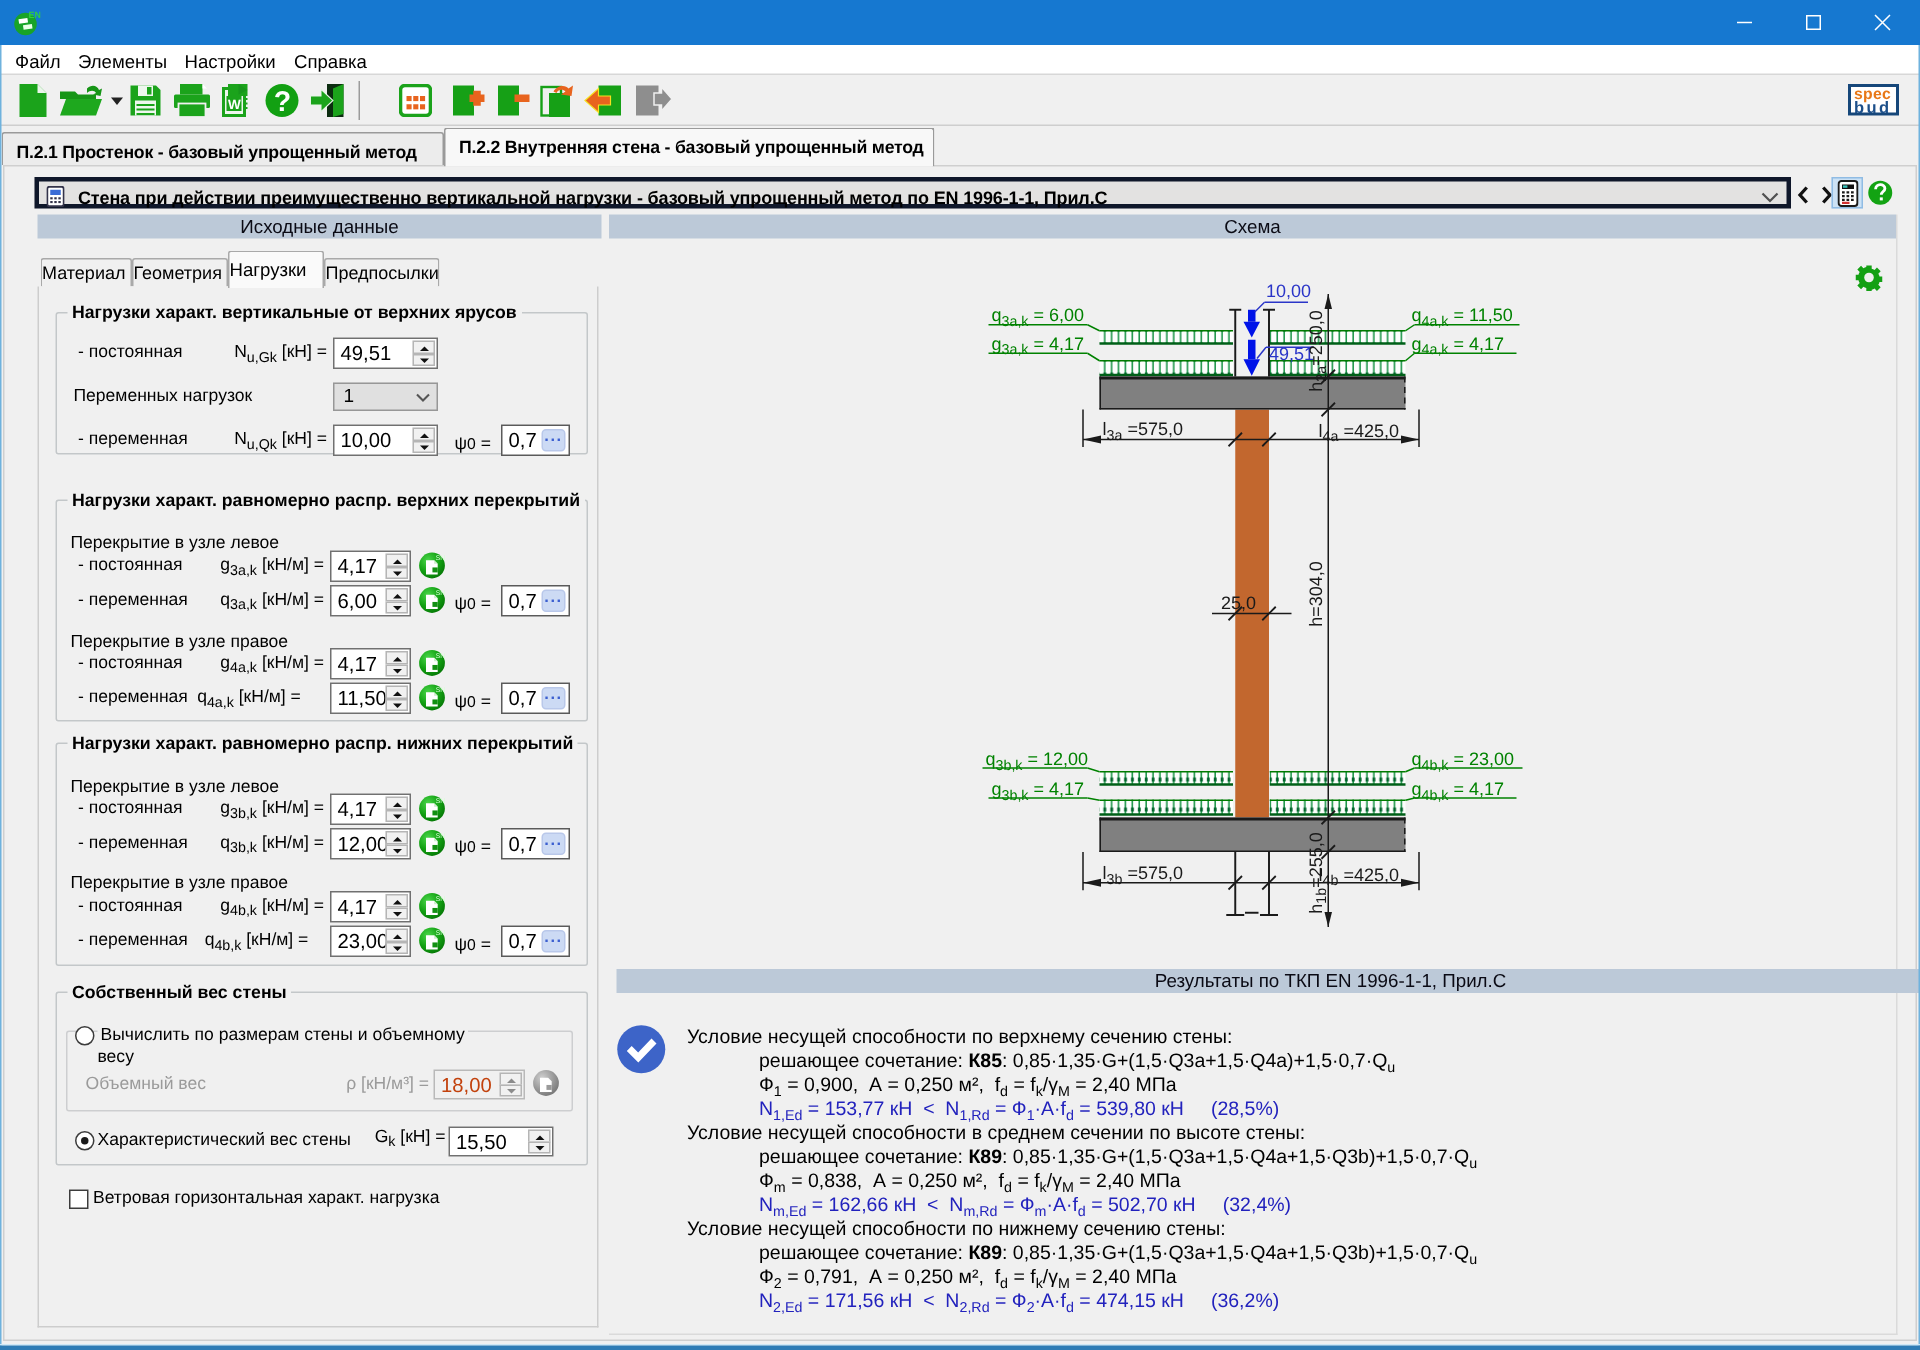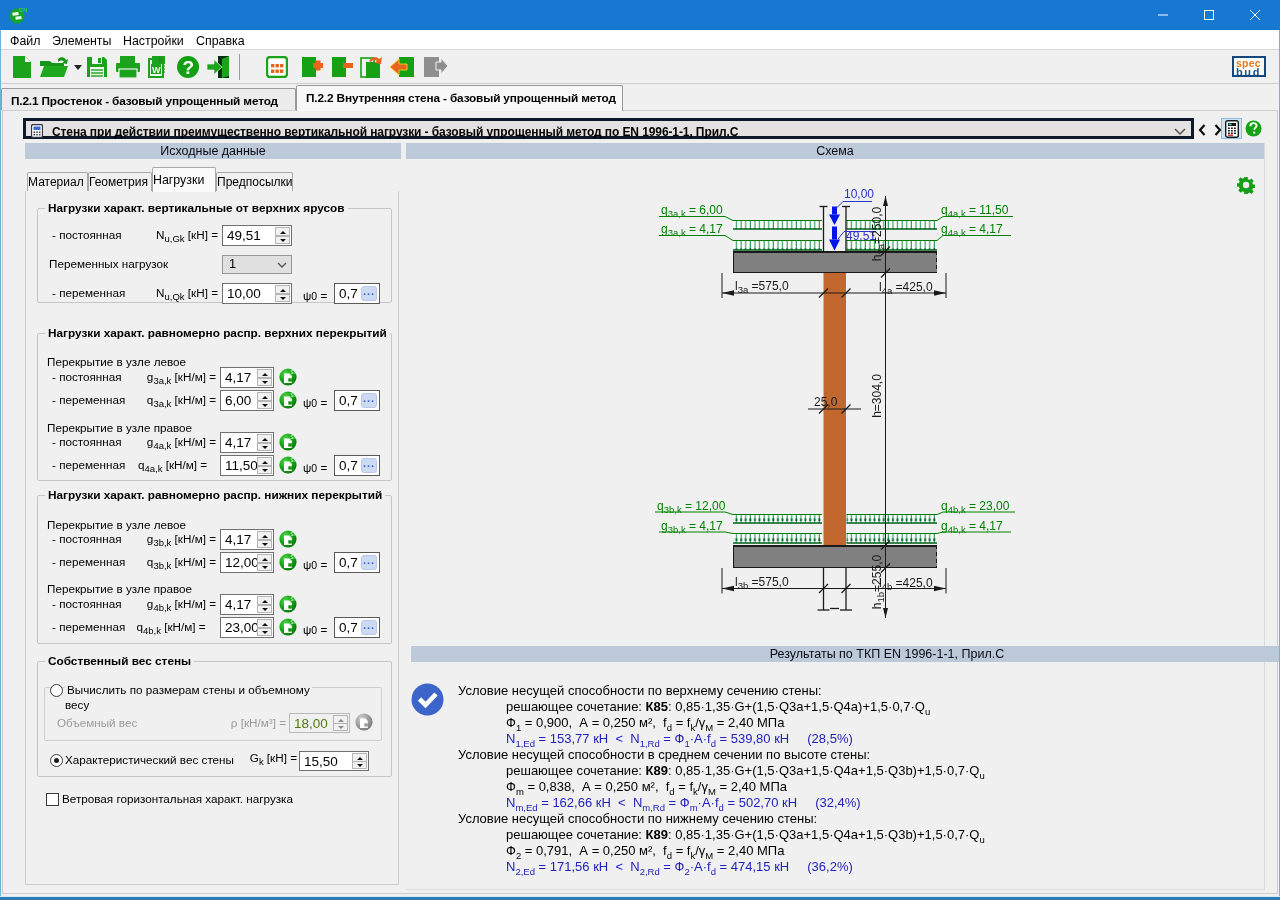--- a/index.html
+++ b/index.html
@@ -24,21 +24,21 @@
 .gray{color:#9a9a9a}
 sub{font-size:9.5px}
 .spin{position:absolute;background:#fff;border:1px solid #707070}
 .spin .v{position:absolute;left:4px;top:2px;font-size:13.5px}
 .sb{position:absolute;right:1px;top:1px;width:15px;height:8.5px;background:#f1f1f1;border:1px solid #b5b5b5}
 .sb.d{top:auto;bottom:1px}
 .sb:after{content:"";position:absolute;left:4.2px;border-left:3.1px solid transparent;border-right:3.1px solid transparent}
 .sb.u:after{top:2.6px;border-bottom:3.8px solid #101010}
 .sb.d:after{top:2.6px;border-top:3.8px solid #101010}
 .spin.dis{background:#f0f0f0;border-color:#b9b9b9}
-.spin.dis .v{color:#4d7c0f}
+.spin.dis .v{color:#c2410c}
 .spin.dis .sb:after{opacity:.45}
 .psi{position:absolute;background:#fff;border:1px solid #5a5a5a;width:46px;height:21px}
 .psi .v{position:absolute;left:4px;top:2px;font-size:13.5px}
 .psi .btn{position:absolute;right:2px;top:2px;width:16px;height:15px;background:#ccdaf4;border:1px solid #b9c8ea;border-radius:3px;color:#3c5fd0;font-weight:bold;font-size:11px;text-align:center;line-height:9px;letter-spacing:1px}
 .radio{position:absolute;width:13px;height:13px;border:1px solid #3c3c3c;border-radius:50%;background:#fff}
 .radio.on:after{content:"";position:absolute;left:3px;top:3px;width:5px;height:5px;border-radius:50%;background:#1a1a1a}
 .chk{position:absolute;width:13px;height:13px;border:1px solid #3c3c3c;background:#fff}
 .res{position:absolute;font-size:13px;white-space:nowrap}
 .res b{font-weight:bold}
 .blue{color:#2222bd}
@@ -309,21 +309,21 @@
   <span class="lb" style="left:100px;top:244px;width:90px;text-align:right">g<sub>4a,k</sub> [кН/м] =</span>
   <div class="spin" style="left:194px;top:241px;width:54px;height:21px">
         <span class="v">4,17</span>
         <span class="sb u"></span>
         <span class="sb d"></span>
       </div>
   <svg class="ab" style="left:253px;top:242px" width="18" height="18">
         <use href="#dbicon"></use>
       </svg>
   <span class="lb" style="left:26px;top:267px">- переменная</span>
-  <span class="lb" style="left:112px;top:267px;width:90px;text-align:left">q<sub>4a,k</sub> [кН/м] =</span>
+  <span class="lb" style="left:95px;top:267px;width:90px;text-align:center">q<sub>4a,k</sub> [кН/м] =</span>
   <div class="spin" style="left:194px;top:264px;width:54px;height:21px">
         <span class="v">11,50</span>
         <span class="sb u"></span>
         <span class="sb d"></span>
       </div>
   <svg class="ab" style="left:253px;top:265px" width="18" height="18">
         <use href="#dbicon"></use>
       </svg>
   <span class="lb" style="left:277px;top:270px">ψ<span style="font-size:10.5px">0</span> =</span>
   <div class="psi" style="left:308px;top:264px">

